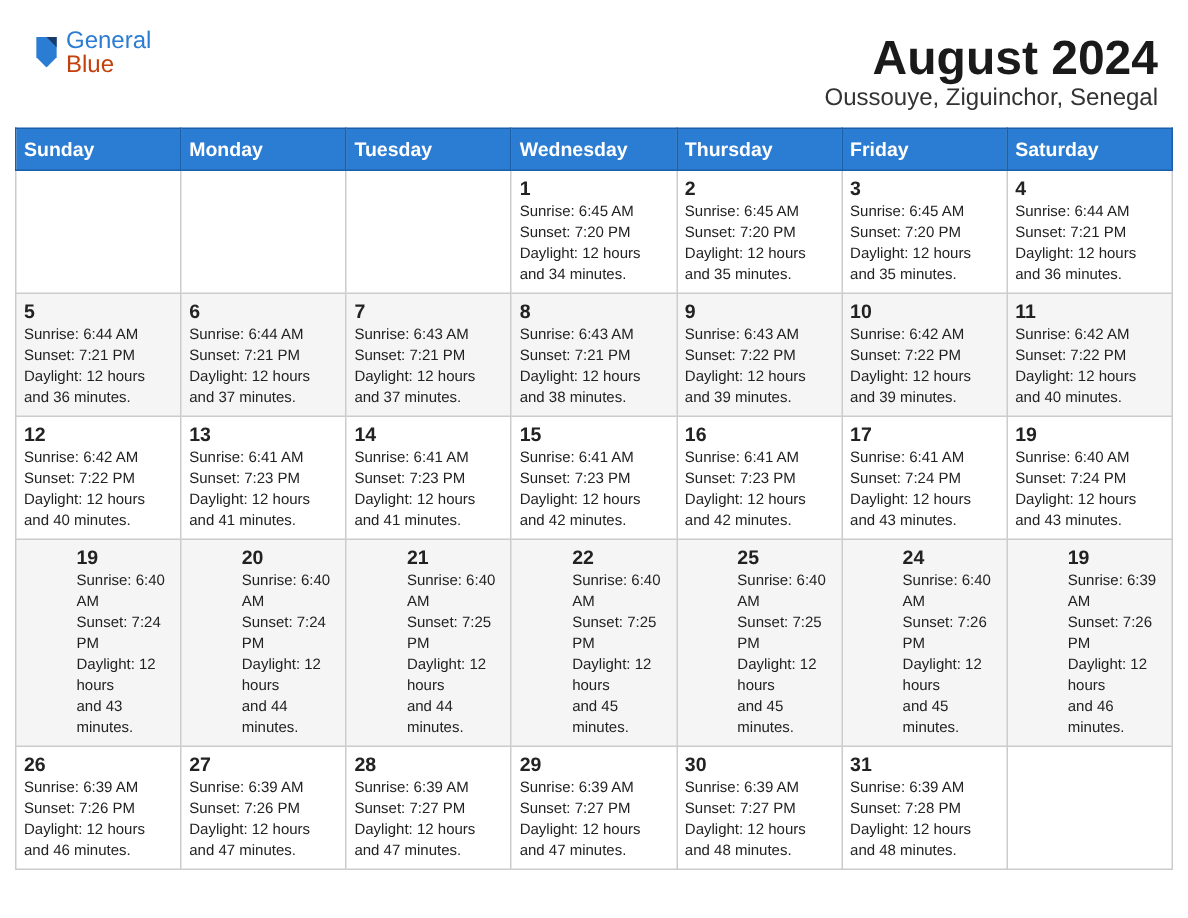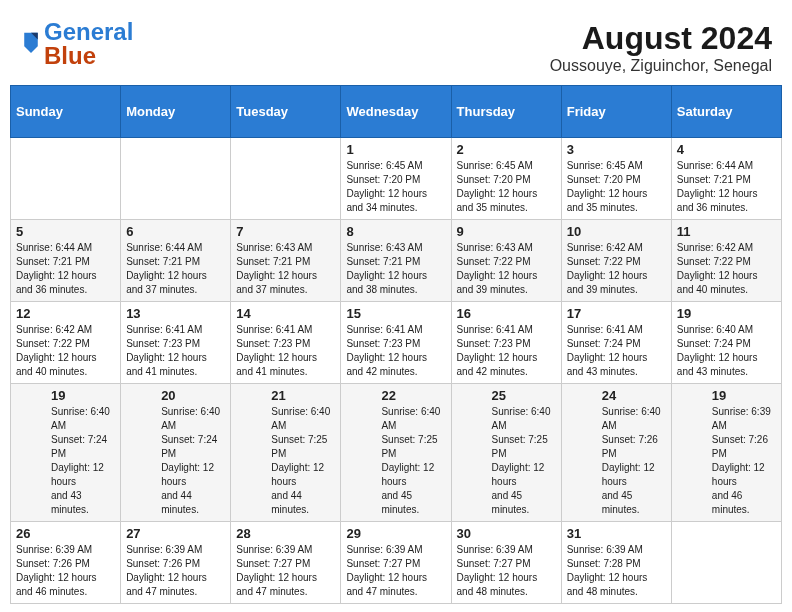--- a/index.html
+++ b/index.html
@@ -14,22 +14,22 @@
       display: flex;
       justify-content: space-between;
       align-items: flex-start;
       padding: 10px 10px 5px 10px;
     }
     .logo {
       display: flex;
       align-items: center;
     }
     .logo-text {
-      font-size: 24px;
-      font-weight: bold;
+      font-size: 16px;
+      font-weight: normal;
       color: #1a3a6b;
       line-height: 1;
     }
     .logo-text span {
       color: #2b7cd3;
     }
     .logo-icon {
       width: 18px;
       height: 22px;
       margin-left: 2px;
@@ -50,21 +50,21 @@
     .calendar {
       width: 100%;
       border-collapse: collapse;
       margin-top: 5px;
     }
     .calendar th {
       background-color: #2b7cd3;
       color: #fff;
       font-size: 13px;
       font-weight: bold;
-      padding: 18px 5px;
+      padding: 6px 5px;
       text-align: left;
       border: 1px solid #1a5fa8;
     }
     .calendar td {
       border: 1px solid #ccc;
       vertical-align: top;
       padding: 4px 5px;
       width: 113px;
       min-height: 80px;
       font-size: 11px;

